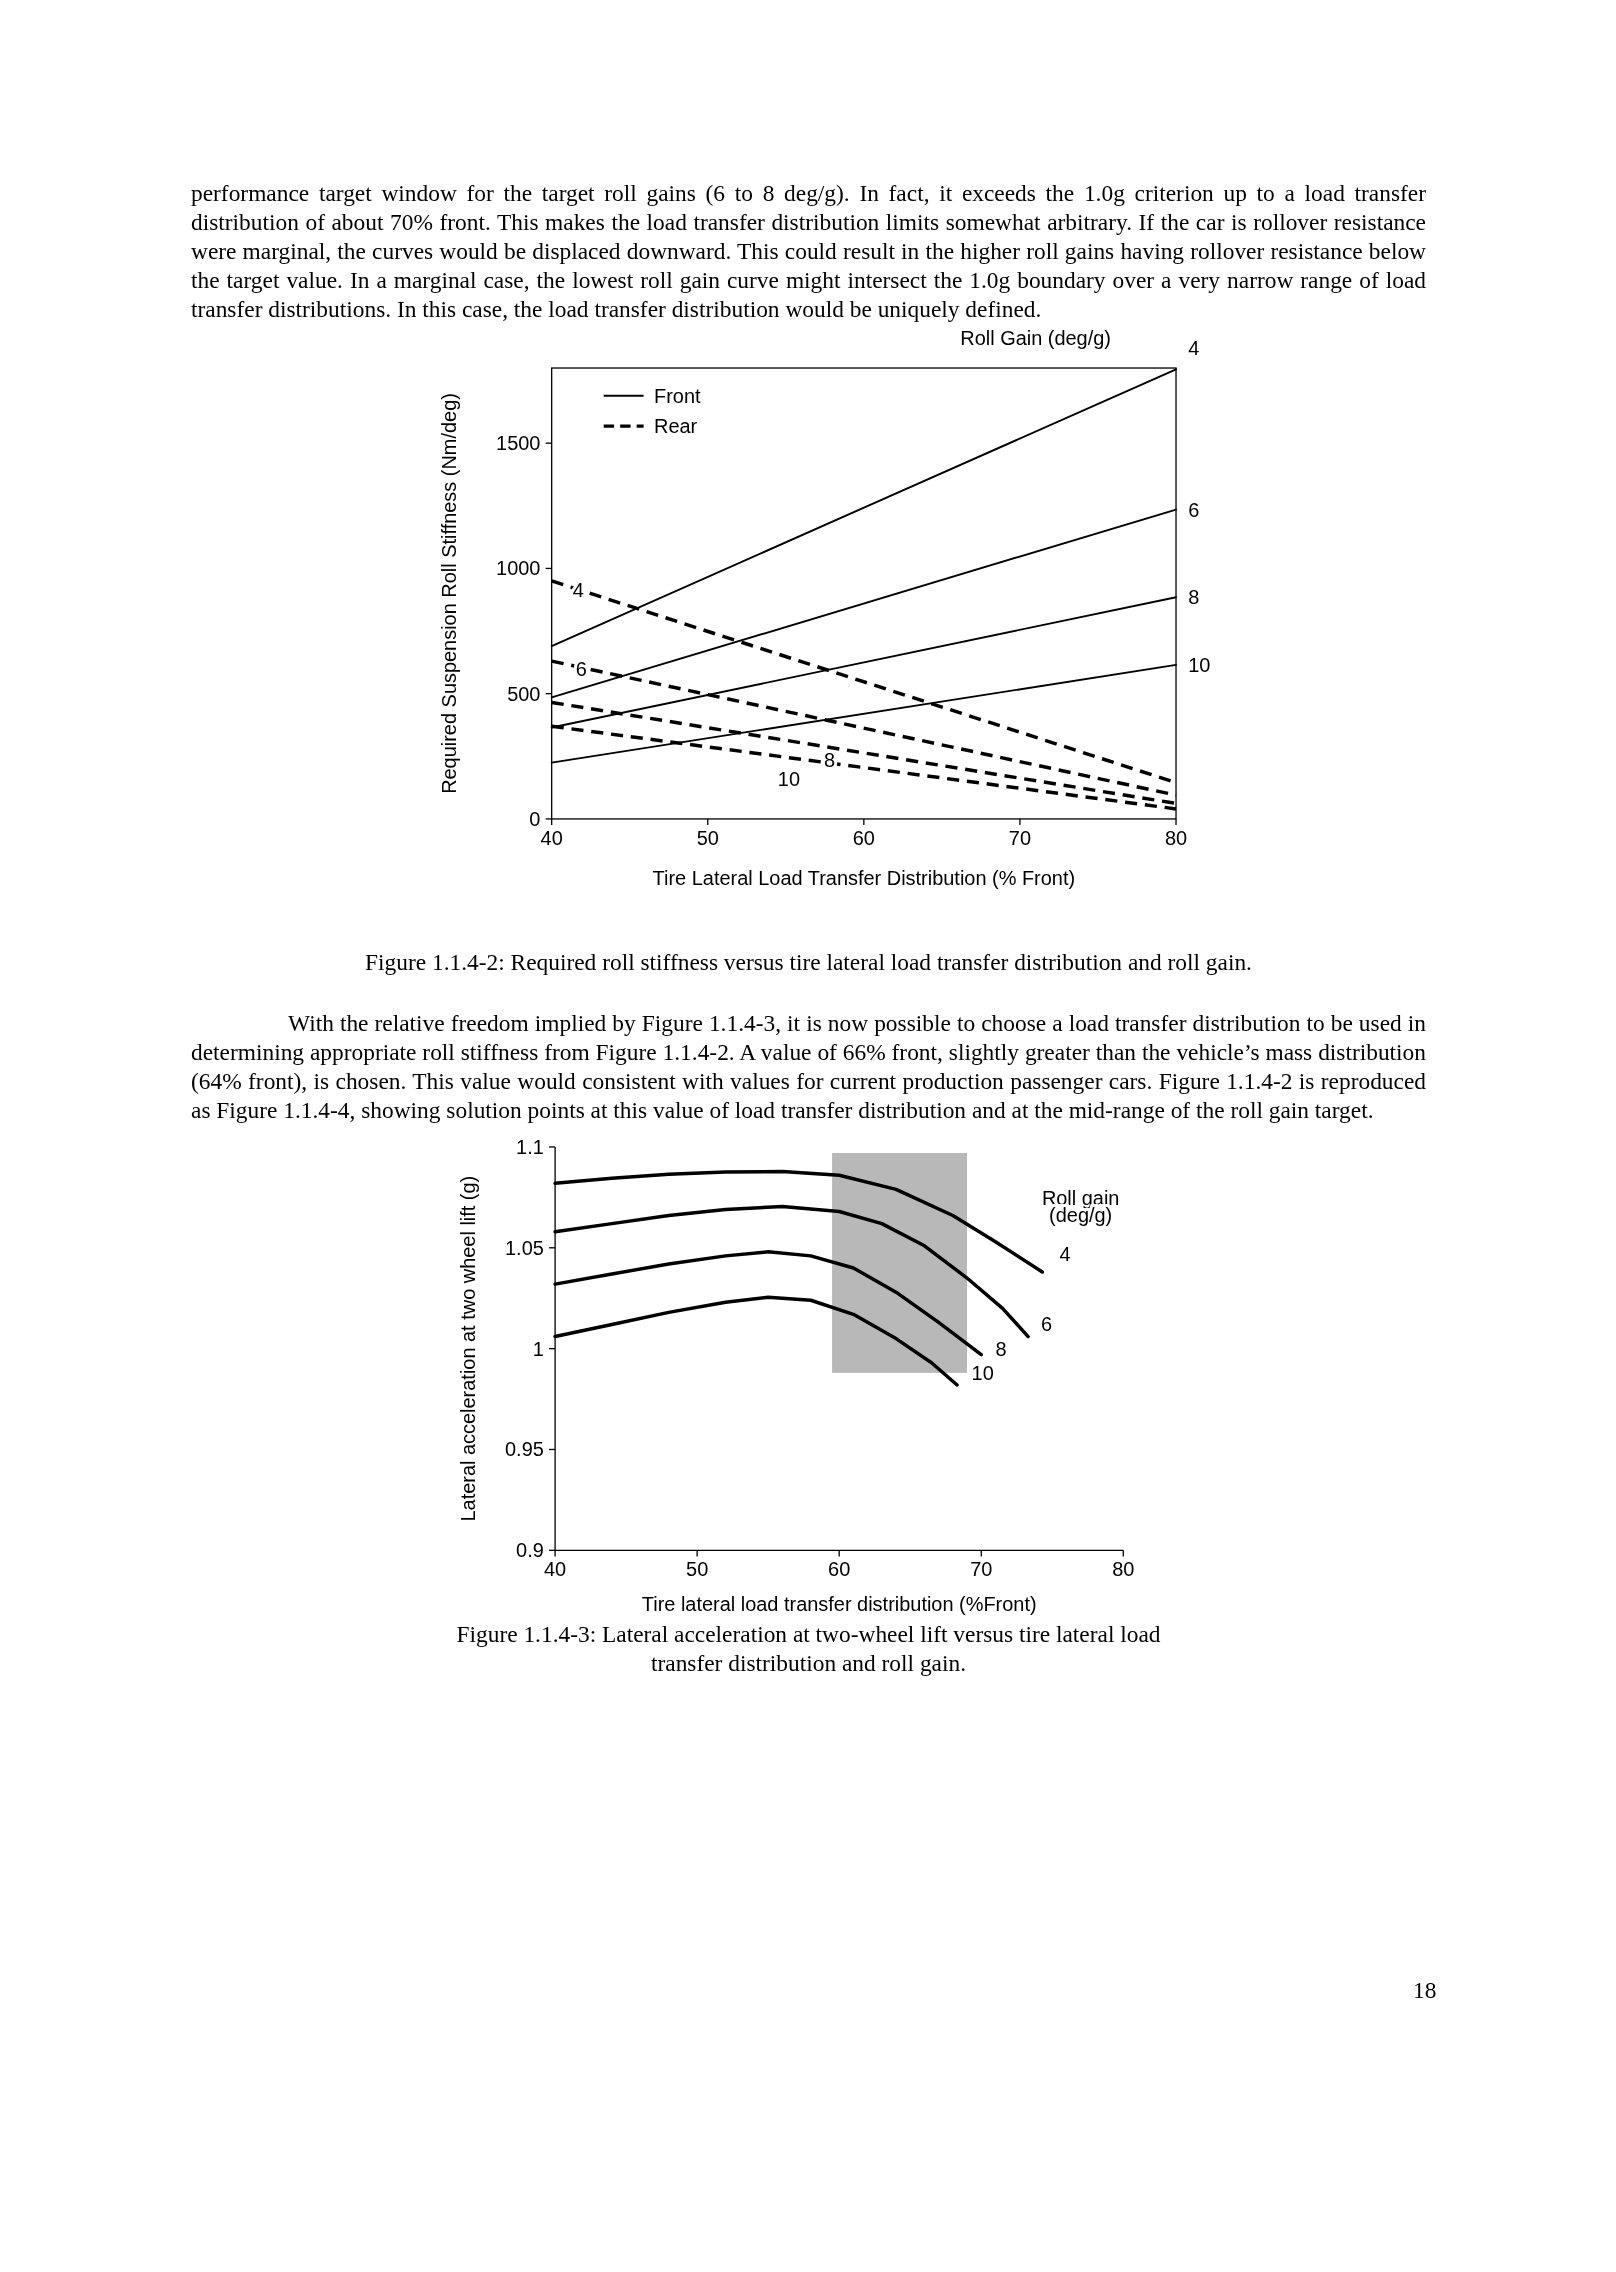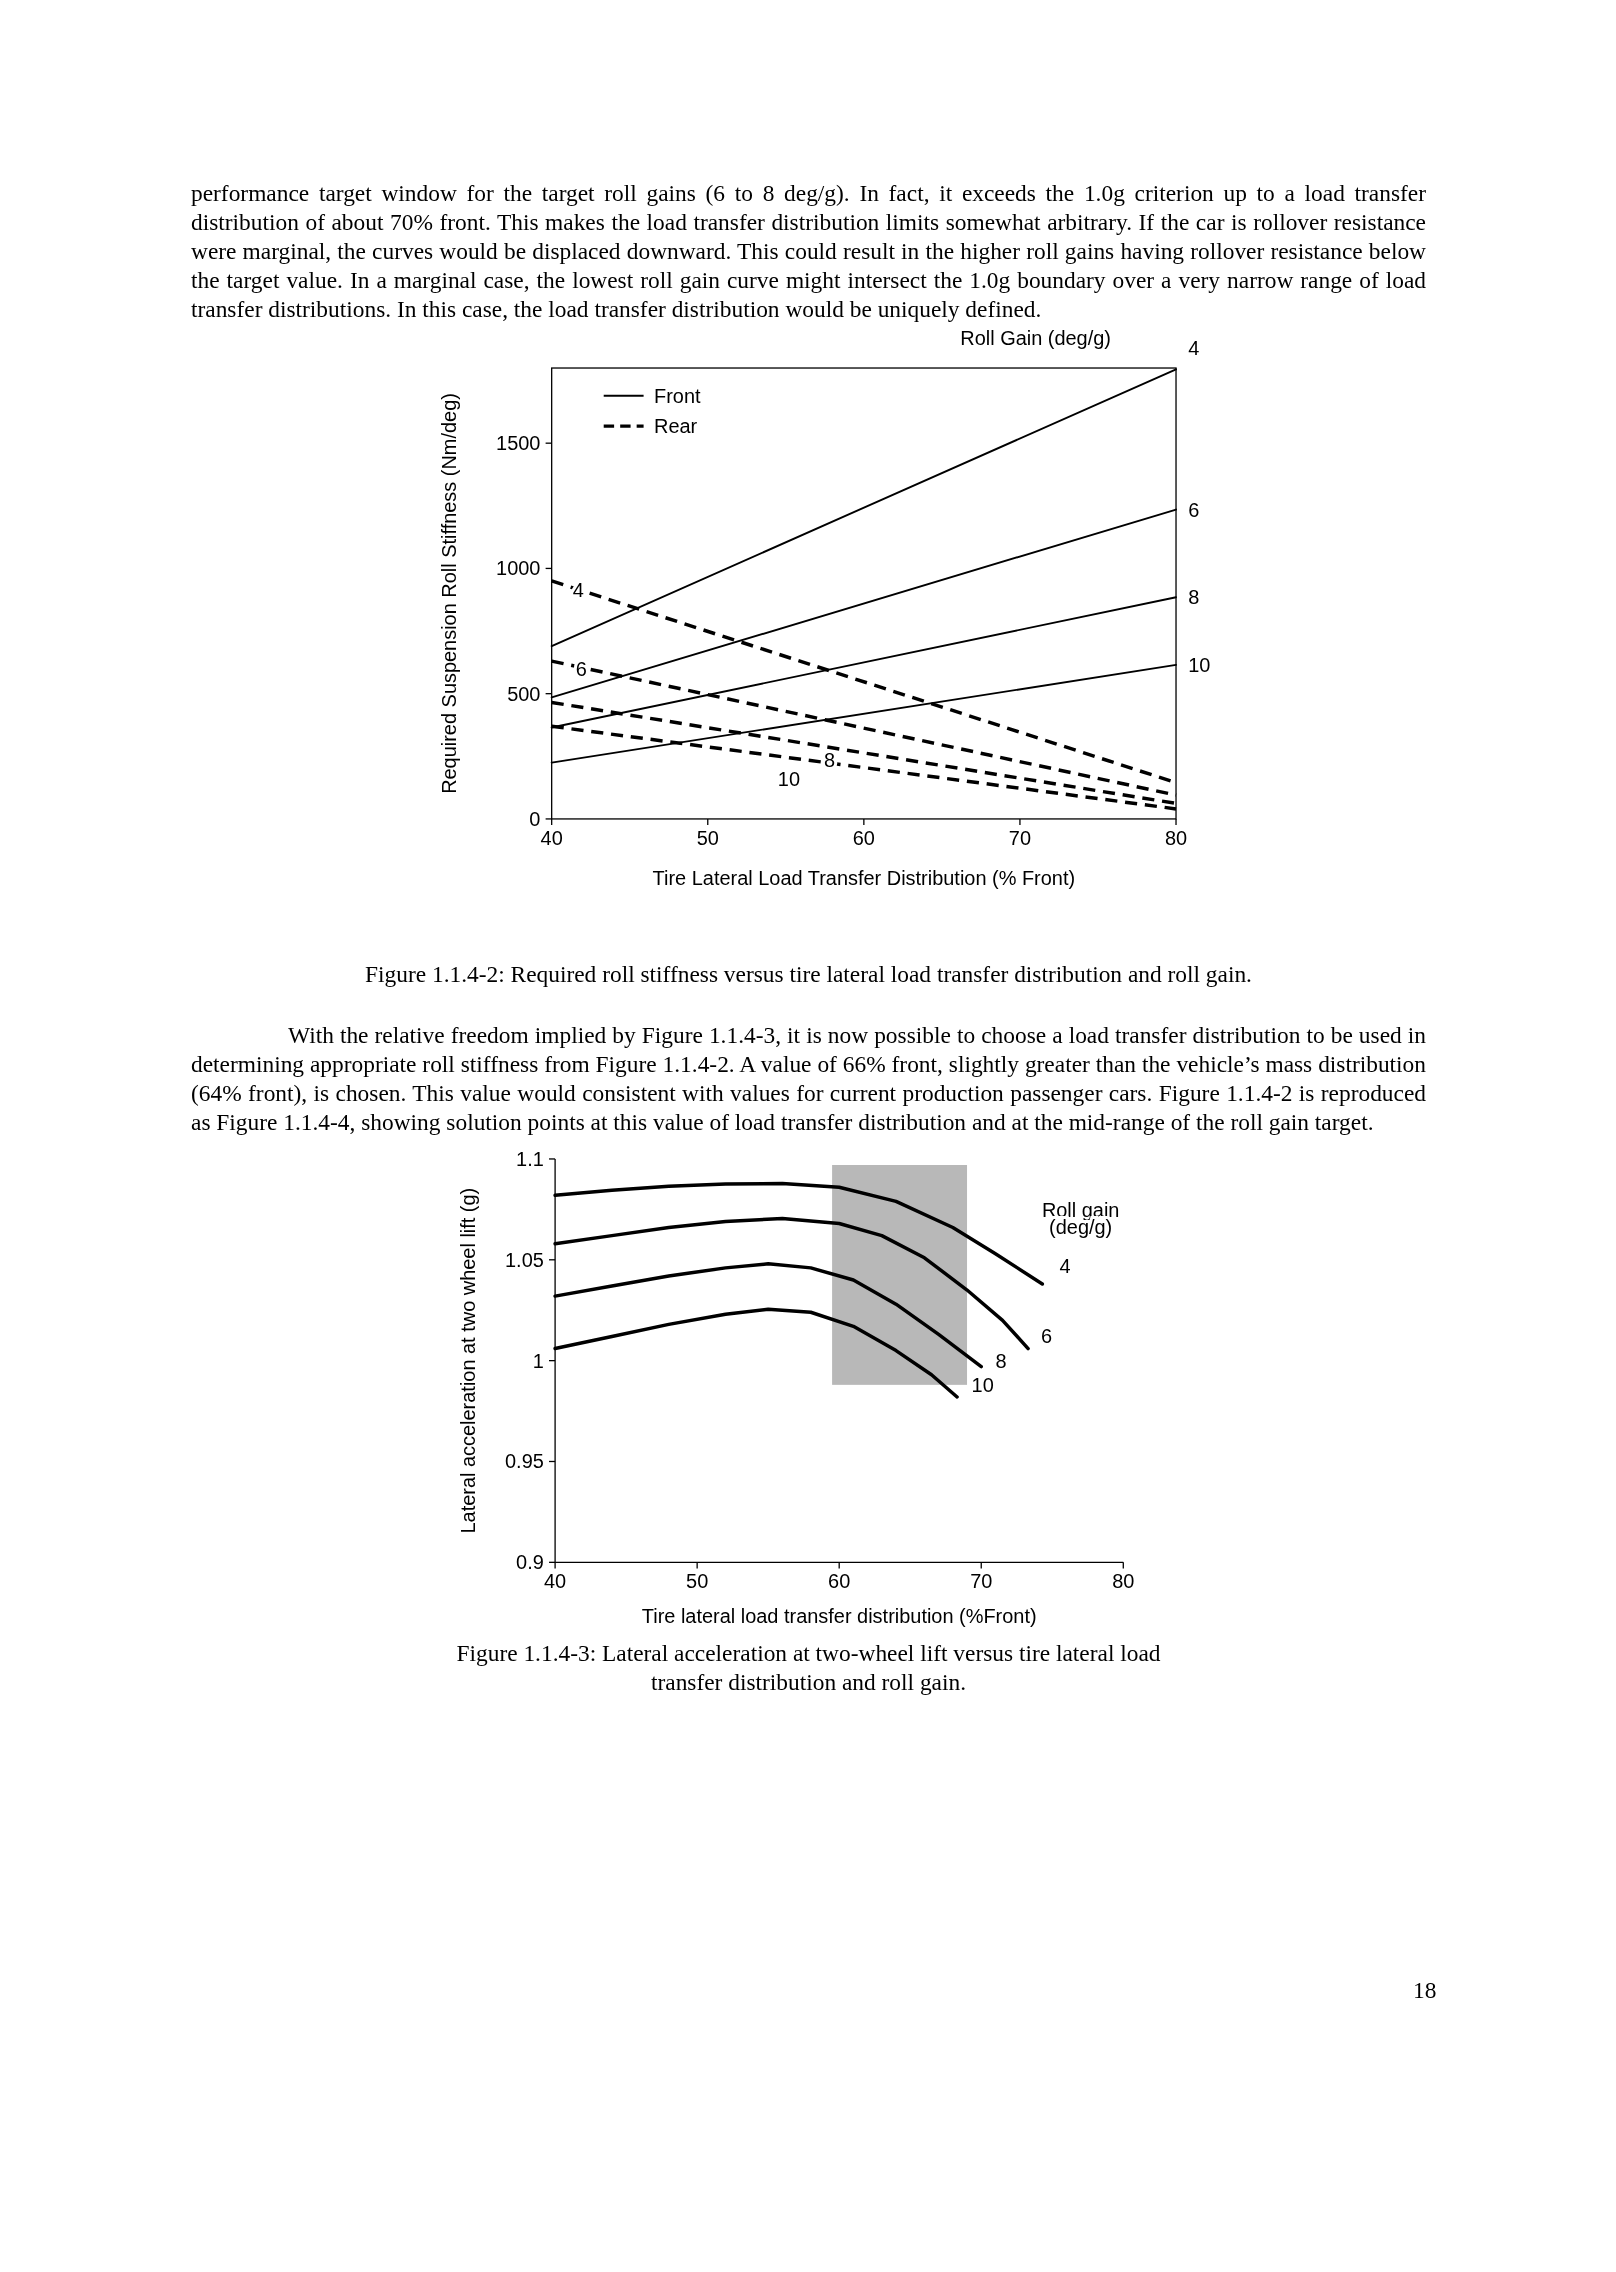--- a/index.html
+++ b/index.html
@@ -5,23 +5,23 @@
   * { margin: 0; padding: 0; box-sizing: border-box; }
   html, body { background: #ffffff; }
   body {
     width: 1617px; height: 2273px; position: relative;
     font-family: "Liberation Serif", serif; color: #000;
   }
   .content { position: absolute; left: 191px; top: 179px; width: 1235px; }
   .body-text { font-size: 23.4px; line-height: 29px; text-align: justify; }
   .indent { text-indent: 97px; }
   .caption { font-size: 23.4px; line-height: 29px; text-align: center; }
-  .caption-1 { margin-top: 24px; }
+  .caption-1 { margin-top: 12px; }
   .para-2 { margin-top: 32px; }
-  .caption-2 { margin-top: 7px; }
+  .caption-2 { }
   figure { display: block; }
   .fig-1 { margin-top: 5.2px; margin-left: 239px; width: 807px; }
   .fig-2 { margin-top: 0px; margin-left: 260px; width: 720px; }
   figure svg { display: block; }
   svg text { font-family: "Liberation Sans", sans-serif; fill: #000; }
   .page-number { position: absolute; left: 1413px; top: 1977px; font-size: 23.4px; }
 </style>
 </head>
 <body>
 

